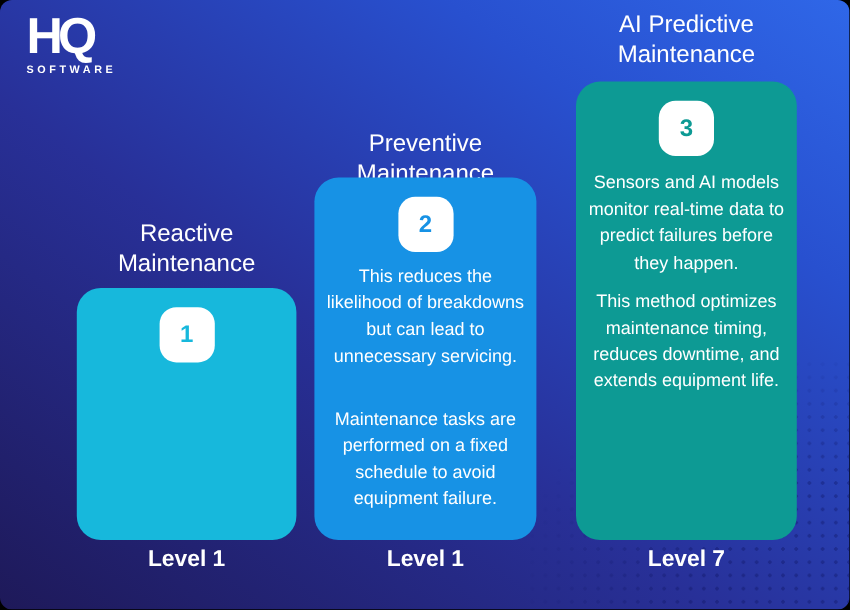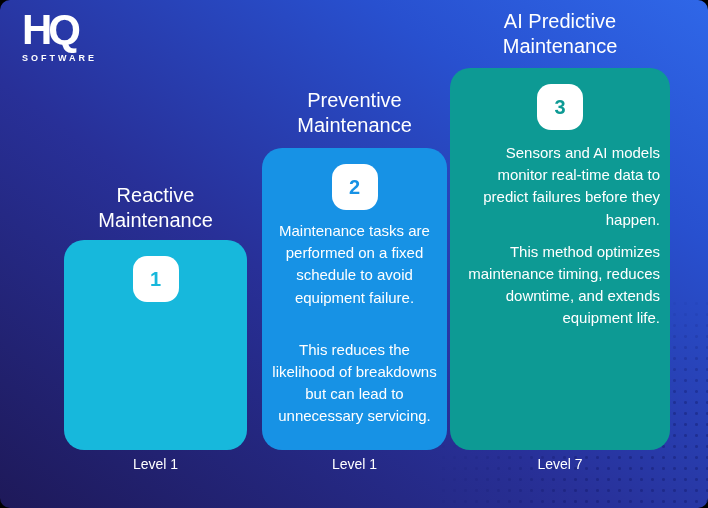--- a/index.html
+++ b/index.html
@@ -50,32 +50,32 @@
     letter-spacing: 3px;
     margin-top: 1px;
   }
   .col {
     position: absolute;
     top: 0;
     height: 100%;
   }
   .col1 { left: 64px;  width: 183px; }
   .col2 { left: 262px; width: 185px; }
-  .col3 { left: 450px; width: 220px; }
+  .col3 { left: 480px; width: 184px; }
   .col-title {
     position: absolute;
     width: 100%;
     text-align: center;
     color: #ffffff;
     font-size: 20px;
     font-weight: 500;
     line-height: 25px;
   }
   .col1 .col-title { top: 183px; }
-  .col2 .col-title { top: 88px; text-align: center; }
+  .col2 .col-title { top: 108px; text-align: center; }
   .col3 .col-title { top: 9px; }
   .card {
     position: absolute;
     left: 0;
     right: 0;
     bottom: 58px;
     border-radius: 20px;
   }
   .col1 .card { height: 210px; }
   .col2 .card { height: 302px; }
@@ -103,31 +103,31 @@
   .card p {
     margin: 14px 10px 0;
     color: #ffffff;
     font-size: 15px;
     font-weight: 500;
     line-height: 1.48;
     text-align: center;
   }
   .col1 .card p { margin-top: 20px; }
   .col2 .card p { margin-top: 10px; }
-  .col3 .card p { margin-top: 12px; text-align: right; }
+  .col3 .card p { margin-top: 12px; }
   .col2 .card p + p { margin-top: 30px; }
   .col3 .card p + p { margin-top: 10px; }
   .level {
     position: absolute;
     top: 456px;
     width: 100%;
     text-align: center;
     color: #ffffff;
-    font-size: 14px;
-    font-weight: 400;
+    font-size: 19px;
+    font-weight: 700;
   }
 </style>
 </head>
 <body>
 
 <div class="canvas">
   <div class="dots"></div>
 
   <div class="logo">
     <div class="logo-hq">HQ</div>
@@ -143,22 +143,22 @@
     </div>
     <div class="level">Level 1</div>
   </div>
 
   <div class="col col2">
     <div class="col-title">Preventive Maintenance</div>
     <div class="card card-blue">
       <div class="badge">
         <span class="num num-blue">2</span>
       </div>
+      <p>This reduces the likelihood of breakdowns but can lead to unnecessary servicing.</p>
       <p>Maintenance tasks are performed on a fixed schedule to avoid equipment failure.</p>
-      <p>This reduces the likelihood of breakdowns but can lead to unnecessary servicing.</p>
     </div>
     <div class="level">Level 1</div>
   </div>
 
   <div class="col col3">
     <div class="col-title">AI Predictive Maintenance</div>
     <div class="card card-teal">
       <div class="badge">
         <span class="num num-teal">3</span>
       </div>

